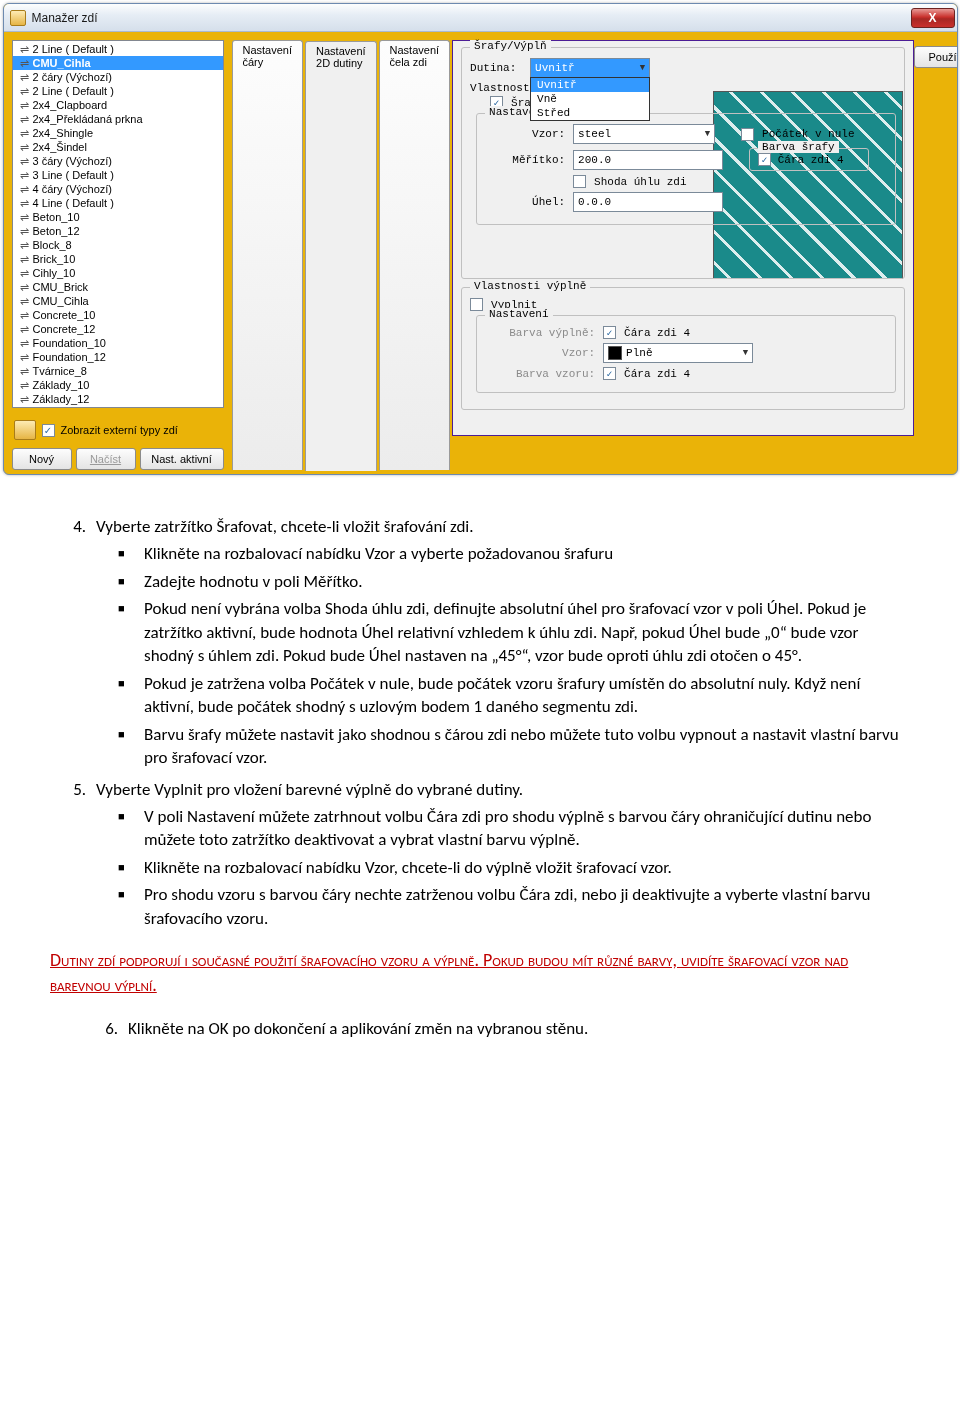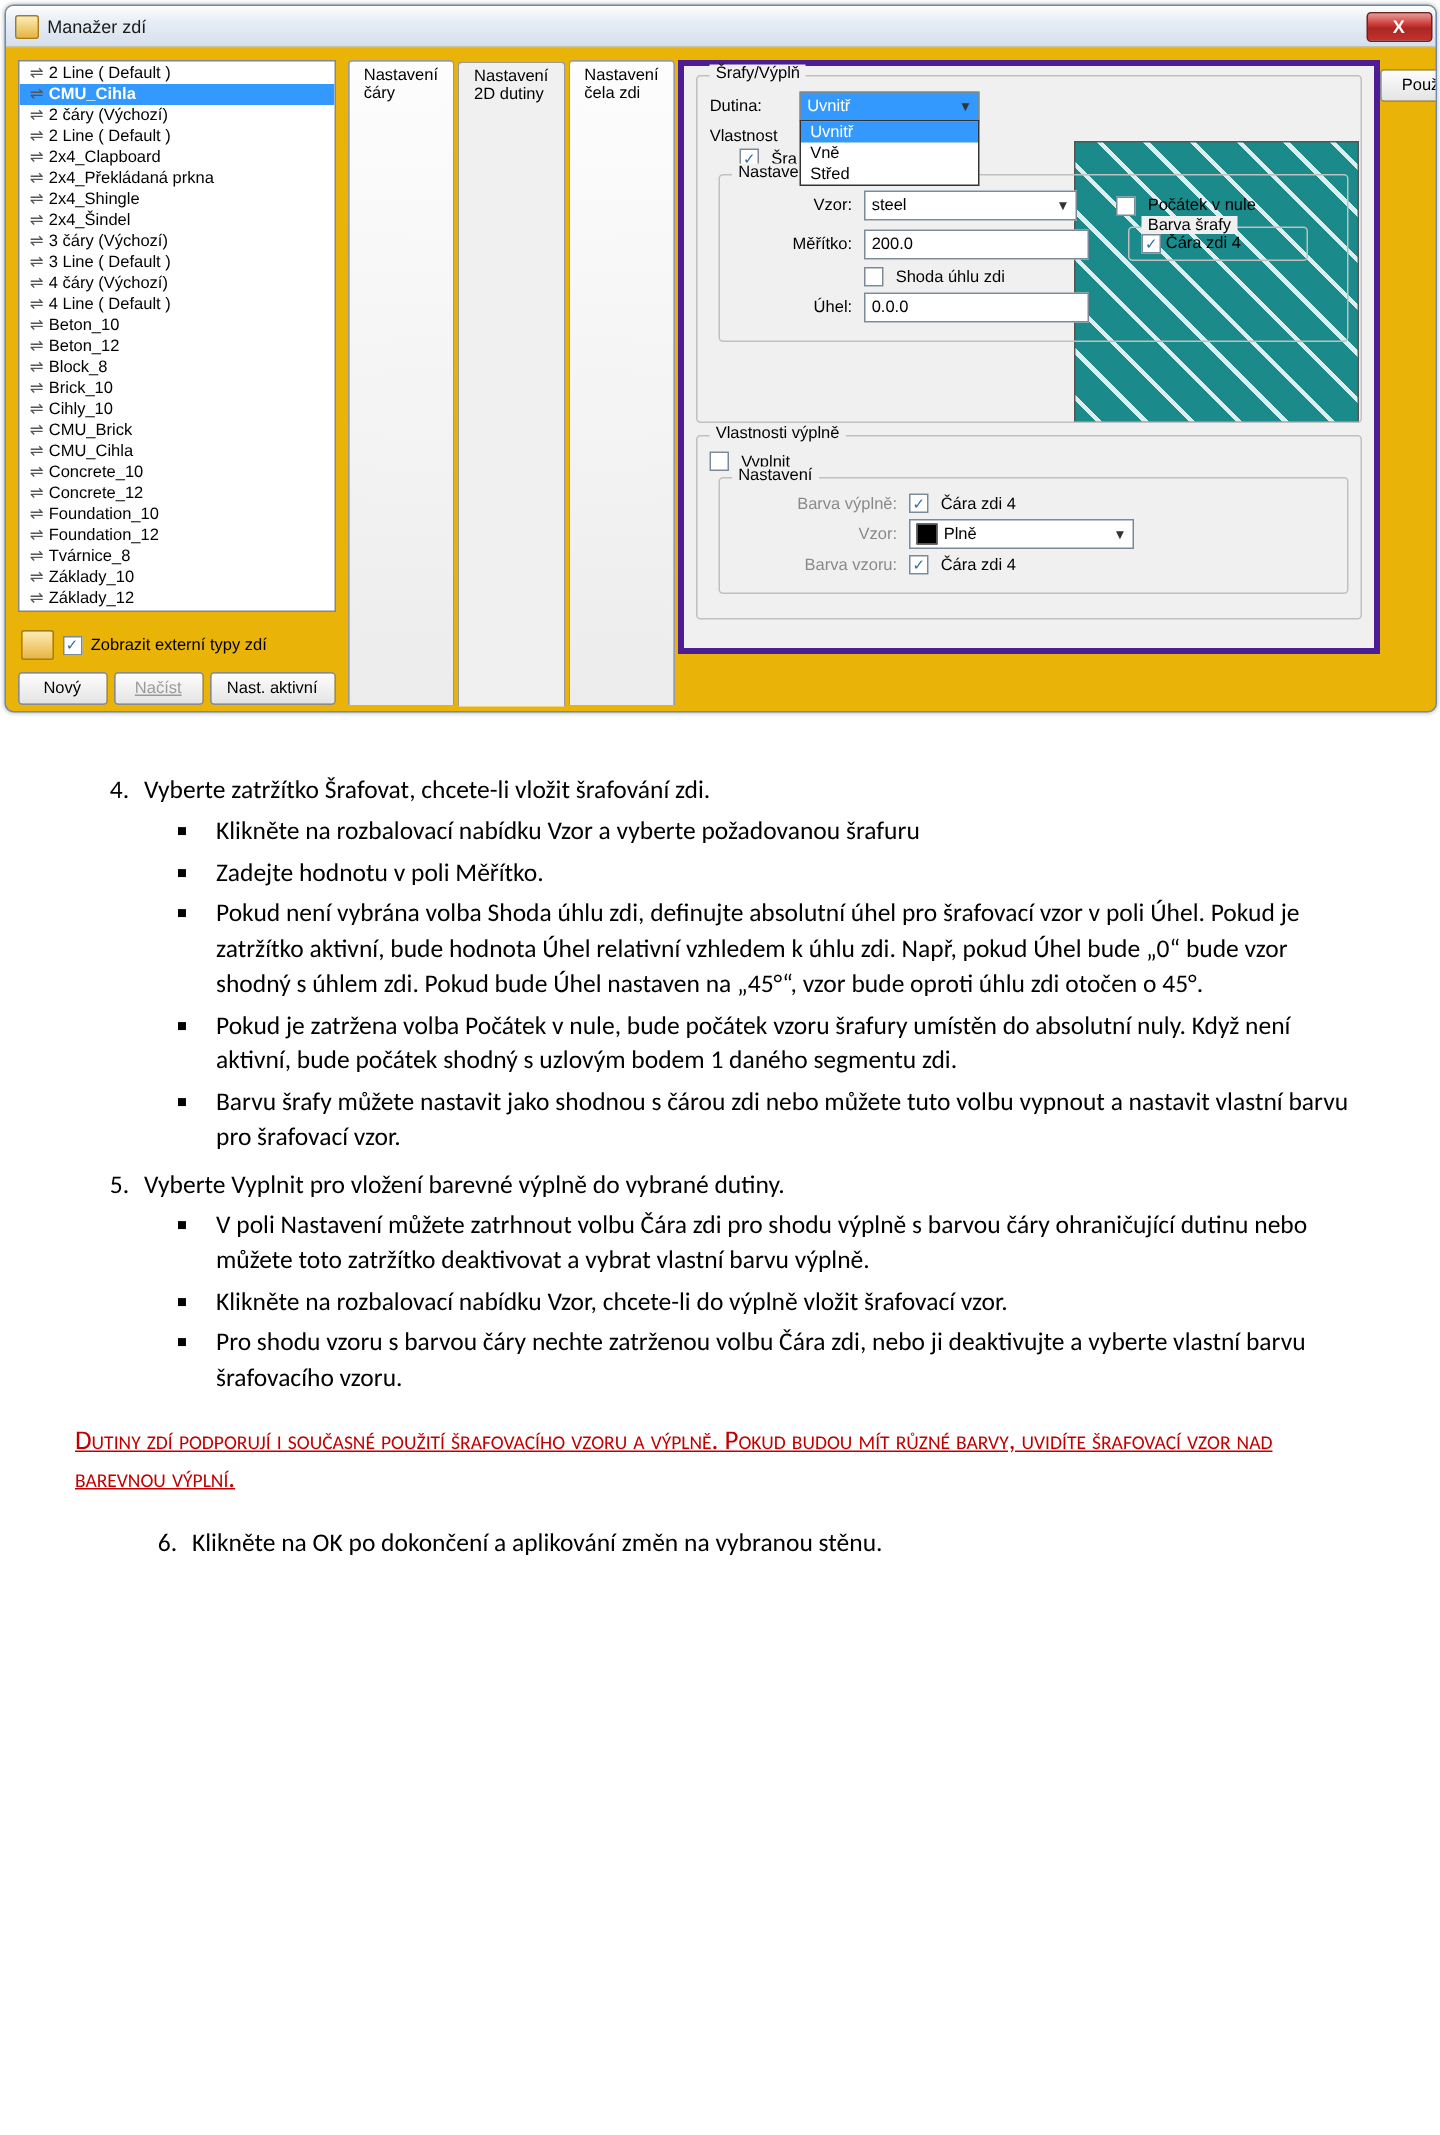--- a/index.html
+++ b/index.html
@@ -58,22 +58,22 @@
   
   
   .right-col { flex:1; display:flex; flex-direction:row; }
   .tabs { display:flex; font-size:11px; }
   .tab {
     padding:3px 10px 2px; border:1px solid #9a9a9a; border-bottom:none;
     background:linear-gradient(#fdfdfd,#ececec); border-radius:3px 3px 0 0; margin-right:2px;
   }
   .tab.active { background:#f0f0f0; position:relative; top:1px; }
   .tabpanel {
-    border:4px solid #4c1d95; background:#f0f0f0; flex:1; padding:6px 8px 8px;
-    font-size:11px; position:relative; height: 396px;
+    border:1px solid #4c1d95; background:#f0f0f0; flex:1; padding:6px 8px 8px;
+    font-size:11px; position:relative; height: 396px; font-family: Liberation Mono, monospace;
   }
   .group {
     border:1px solid #c0c0c0; border-radius:3px; padding:6px 8px 8px; margin-bottom:8px; position:relative;
   }
   .group-title {
     position:absolute; top:-8px; left:8px; background:#f0f0f0; padding:0 4px; font-size:11px;
   }
   .row { display:flex; align-items:center; gap:8px; margin:4px 0; }
   .lbl { width:80px; text-align:right; }
   .lbl.indent { width:110px; }

